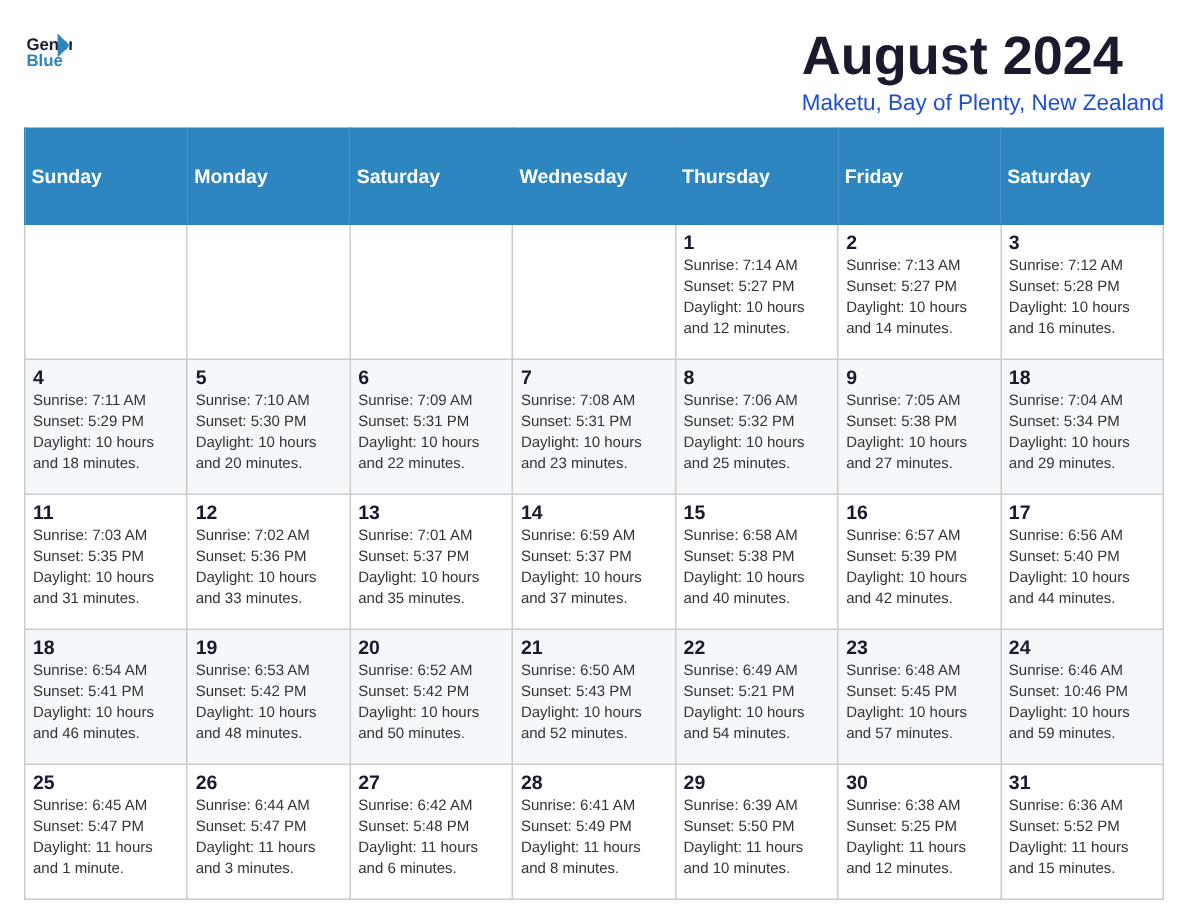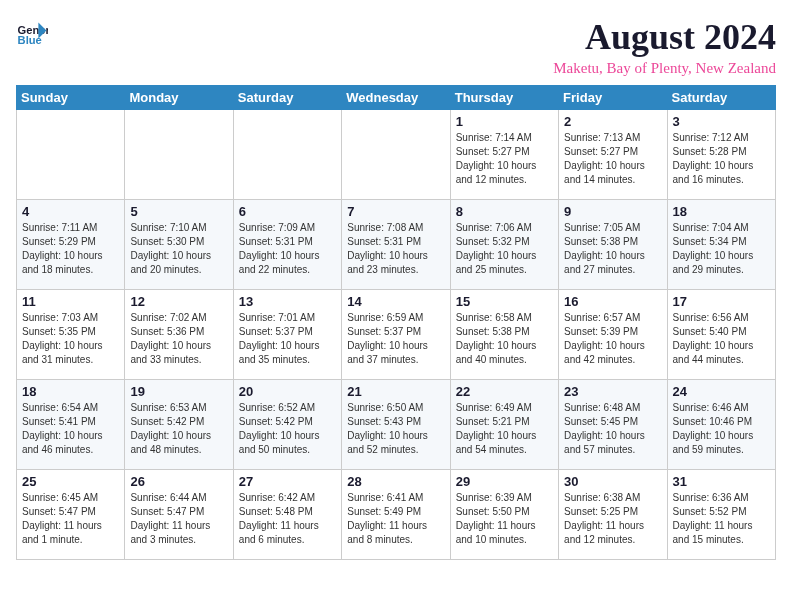--- a/index.html
+++ b/index.html
@@ -19,44 +19,42 @@
     .logo {
       display: flex;
       align-items: center;
       gap: 4px;
     }
     .logo-icon {
       width: 32px;
       height: 32px;
     }
     .title-block {
-      text-align: right;
-      font-family: Liberation Serif, serif;
     }
     .main-title {
       font-size: 36px;
       font-weight: bold;
       color: #1a1a2e;
     }
     .subtitle {
       font-size: 15px;
-      color: #ec4899;
+      color: #1d4ed8;
       margin-top: 2px;
     }
     .calendar {
       width: 100%;
       border-collapse: collapse;
       margin-top: 8px;
     }
     .calendar th {
       background: #2e86c1;
       color: #fff;
       font-size: 13px;
       font-weight: bold;
-      padding: 4px 4px;
+      padding: 24px 4px;
       border: 1px solid #2e86c1;
       text-align: left;
     }
     .calendar td {
       border: 1px solid #ccc;
       vertical-align: top;
       padding: 4px 5px;
       width: calc(100% / 7);
       height: 90px;
       background: #fff;

